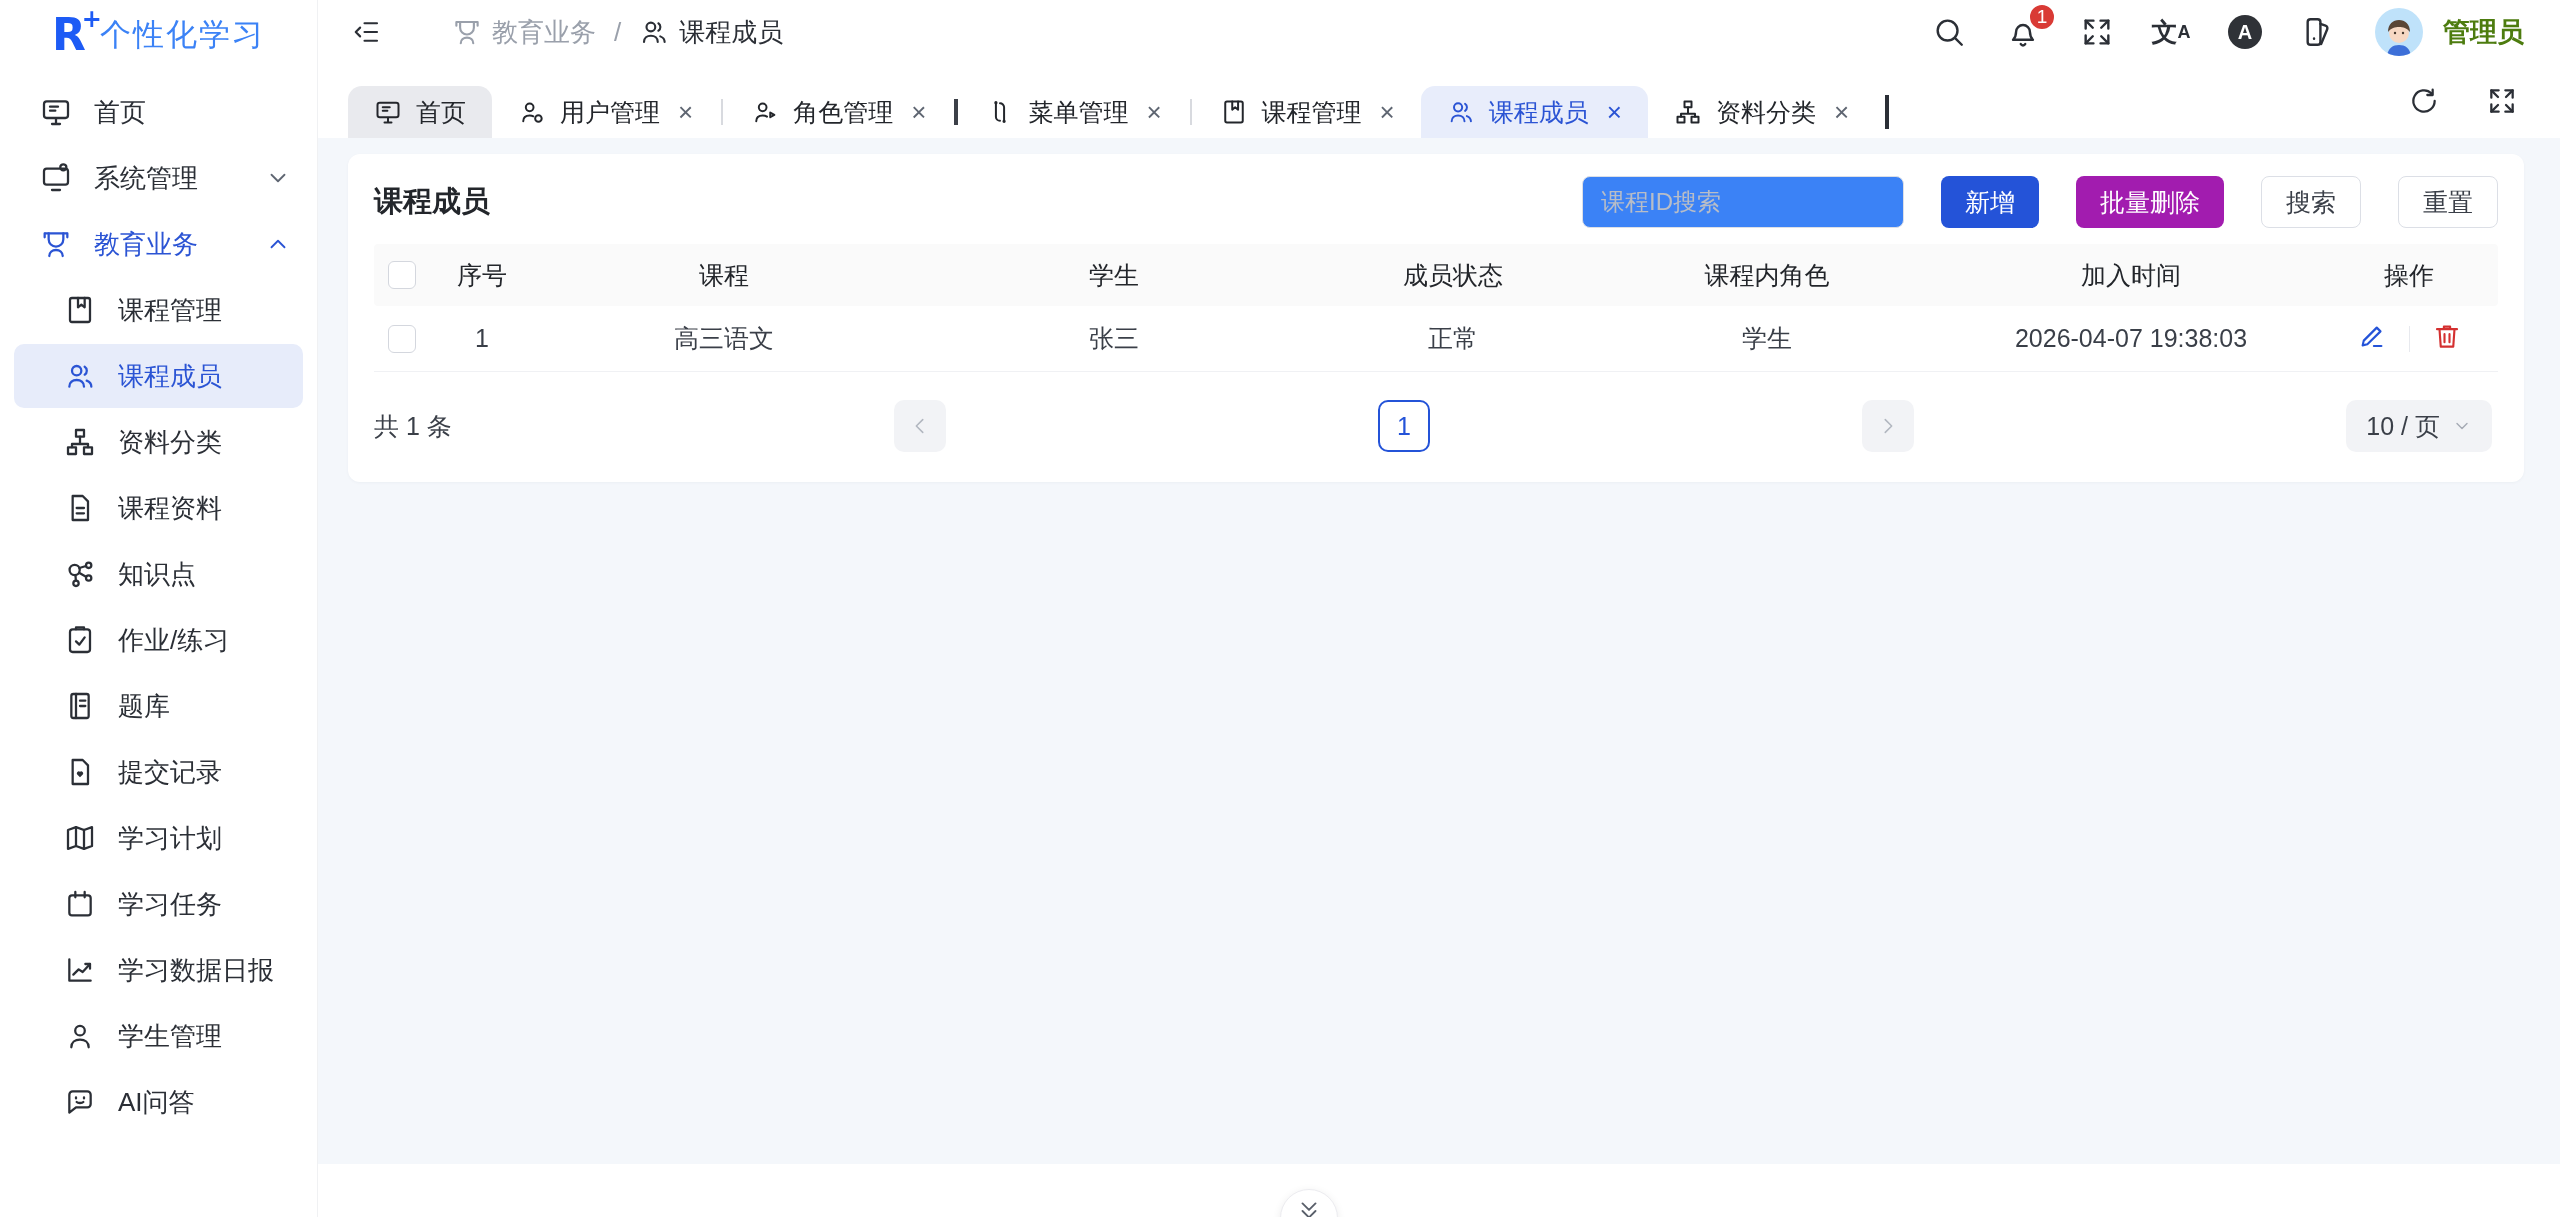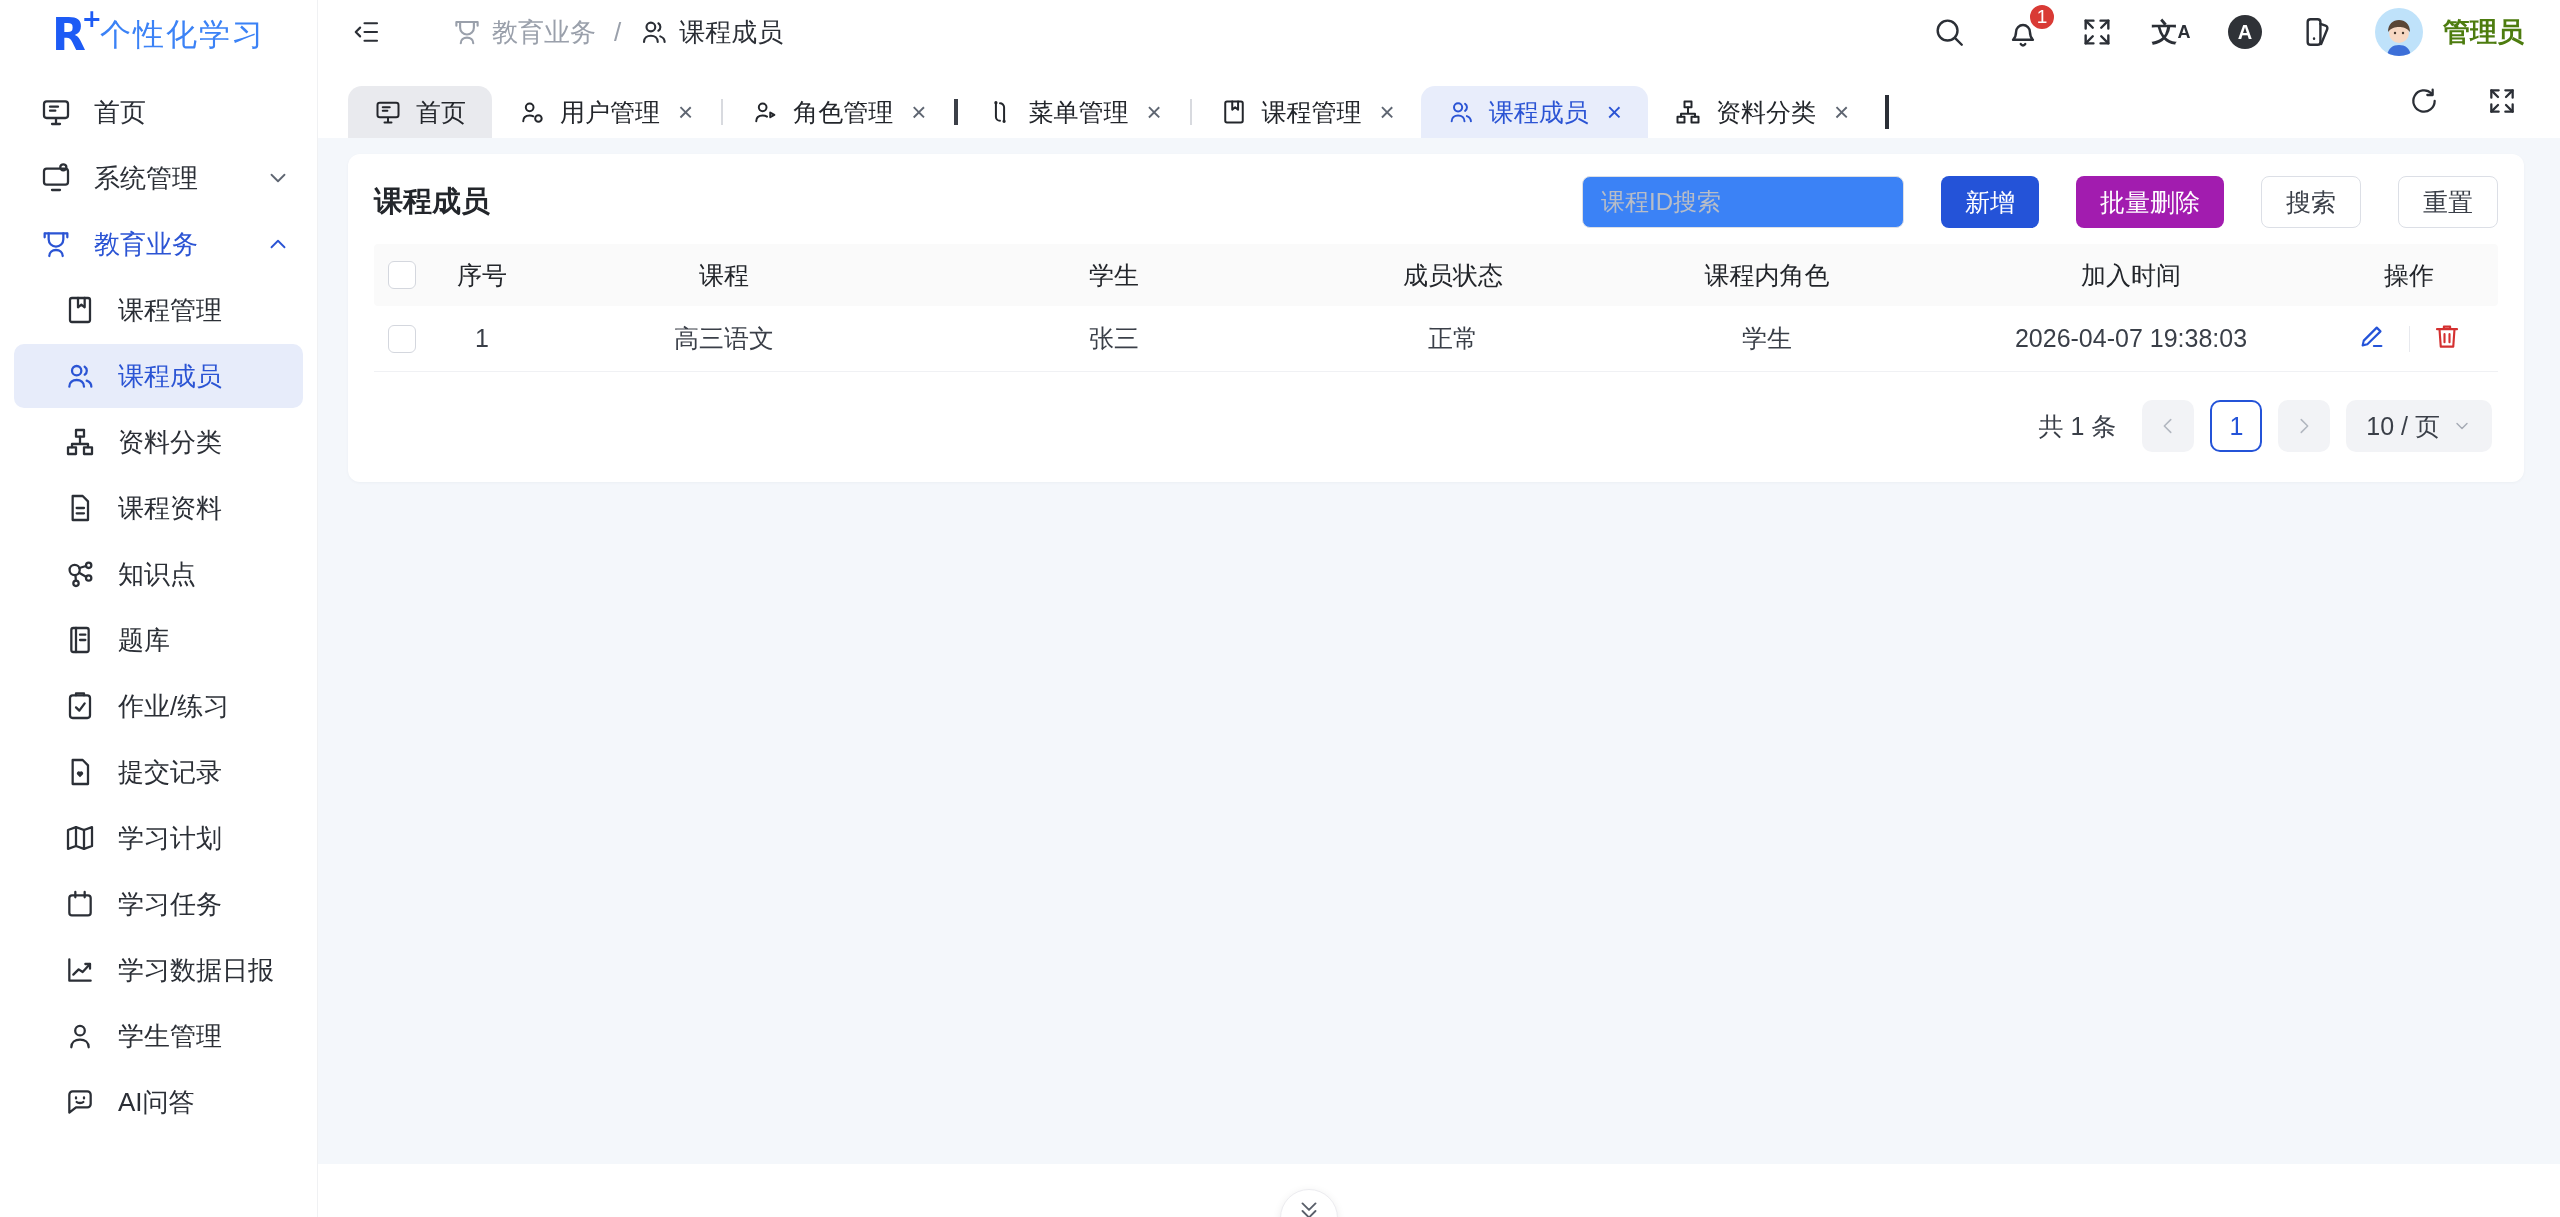--- a/index.html
+++ b/index.html
@@ -86,21 +86,21 @@
   .tdata { height:66px; font-size:25px; color:#3a3f48; border-bottom:1px solid #f0f1f4; background:#fff; }
   .cell { text-align:center; }
   .cell.cb { display:flex; justify-content:center; }
   .checkbox { width:28px; height:28px; border:1px solid #d4d7de; border-radius:6px; background:#fff; cursor:pointer; }
   .ops { display:flex; align-items:center; justify-content:center; gap:22px; }
   .op-edit { color:#2453d8; cursor:pointer; } .op-edit svg { width:30px; height:30px; }
   .op-del { color:#d43030; cursor:pointer; } .op-del svg { width:30px; height:30px; }
   .op-sep { width:1px; height:26px; background:#e7e9ee; }
 
   
-  .pagi { display:flex; align-items:center; justify-content:flex-end; gap:16px; padding:28px 6px 4px 0; font-size:25px; color:#3a3f48; }
+  .pagi { display:flex; align-items:center; justify-content:space-between; gap:16px; padding:28px 6px 4px 0; font-size:25px; color:#3a3f48; }
   .pg-total { margin-right:10px; }
   .pg-btn { width:52px; height:52px; border-radius:10px; background:#f2f3f6; color:#b2b7c0; display:flex; align-items:center; justify-content:center; cursor:pointer; }
   .pg-btn svg { width:22px; height:22px; }
   .pg-num { width:52px; height:52px; border-radius:10px; background:#fff; border:2px solid #2453d8; color:#2453d8; display:flex; align-items:center; justify-content:center; cursor:pointer; }
   .pg-size { height:52px; border-radius:10px; background:#f2f3f6; color:#3a3f48; display:flex; align-items:center; gap:12px; padding:0 20px; cursor:pointer; }
   .pg-size svg { width:20px; height:20px; color:#a6abb5; }
 
   .footer-strip { height:53px; background:#fff; }
   .float-toggle { position:absolute; left:1280px; bottom:-30px; transform:translateX(-318px); width:58px; height:58px; border-radius:50%; background:#fff; border:1px solid #ececf0; box-shadow:0 2px 8px rgba(0,0,0,.08); display:flex; align-items:flex-start; justify-content:center; padding-top:8px; color:#595f6a; cursor:pointer; }
   .float-toggle svg { width:26px; height:26px; }
@@ -194,34 +194,34 @@
             <circle cx="18.5" cy="5.5" r="2"></circle>
             <circle cx="18.5" cy="15" r="2"></circle>
             <circle cx="9" cy="19" r="2"></circle>
             <path d="M11.5 7.5l5-1.5M11.3 11l5.2 3M8.6 12.8l.3 4.2"></path>
           </svg>
         <span class="lbl">知识点</span>
       </div>
 
       <div class="mi child">
         <svg class="ic" viewBox="0 0 24 24">
+            <rect x="4.5" y="4" width="15" height="17" rx="2"></rect>
+            <path d="M9 4V2.5h6V4"></path>
+            <path d="M9 13l2.5 2.5L15.5 10"></path>
+          </svg>
+        <span class="lbl">作业/练习</span>
+      </div>
+
+      <div class="mi child">
+        <svg class="ic" viewBox="0 0 24 24">
             <rect x="5.5" y="3" width="13" height="18" rx="1.5"></rect>
             <path d="M9 3v18"></path>
             <path d="M12 8h4M12 12h4"></path>
           </svg>
         <span class="lbl">题库</span>
-      </div>
-
-      <div class="mi child">
-        <svg class="ic" viewBox="0 0 24 24">
-            <rect x="4.5" y="4" width="15" height="17" rx="2"></rect>
-            <path d="M9 4V2.5h6V4"></path>
-            <path d="M9 13l2.5 2.5L15.5 10"></path>
-          </svg>
-        <span class="lbl">作业/练习</span>
       </div>
 
       <div class="mi child">
         <svg class="ic" viewBox="0 0 24 24">
             <path d="M6.5 3h7.5l4 4v14H6.5z"></path>
             <path class="fl" d="M12 16l-2.1-2.1a1.5 1.5 0 0 1 2.1-2.1 1.5 1.5 0 0 1 2.1 2.1z"></path>
           </svg>
         <span class="lbl">提交记录</span>
       </div>
 

